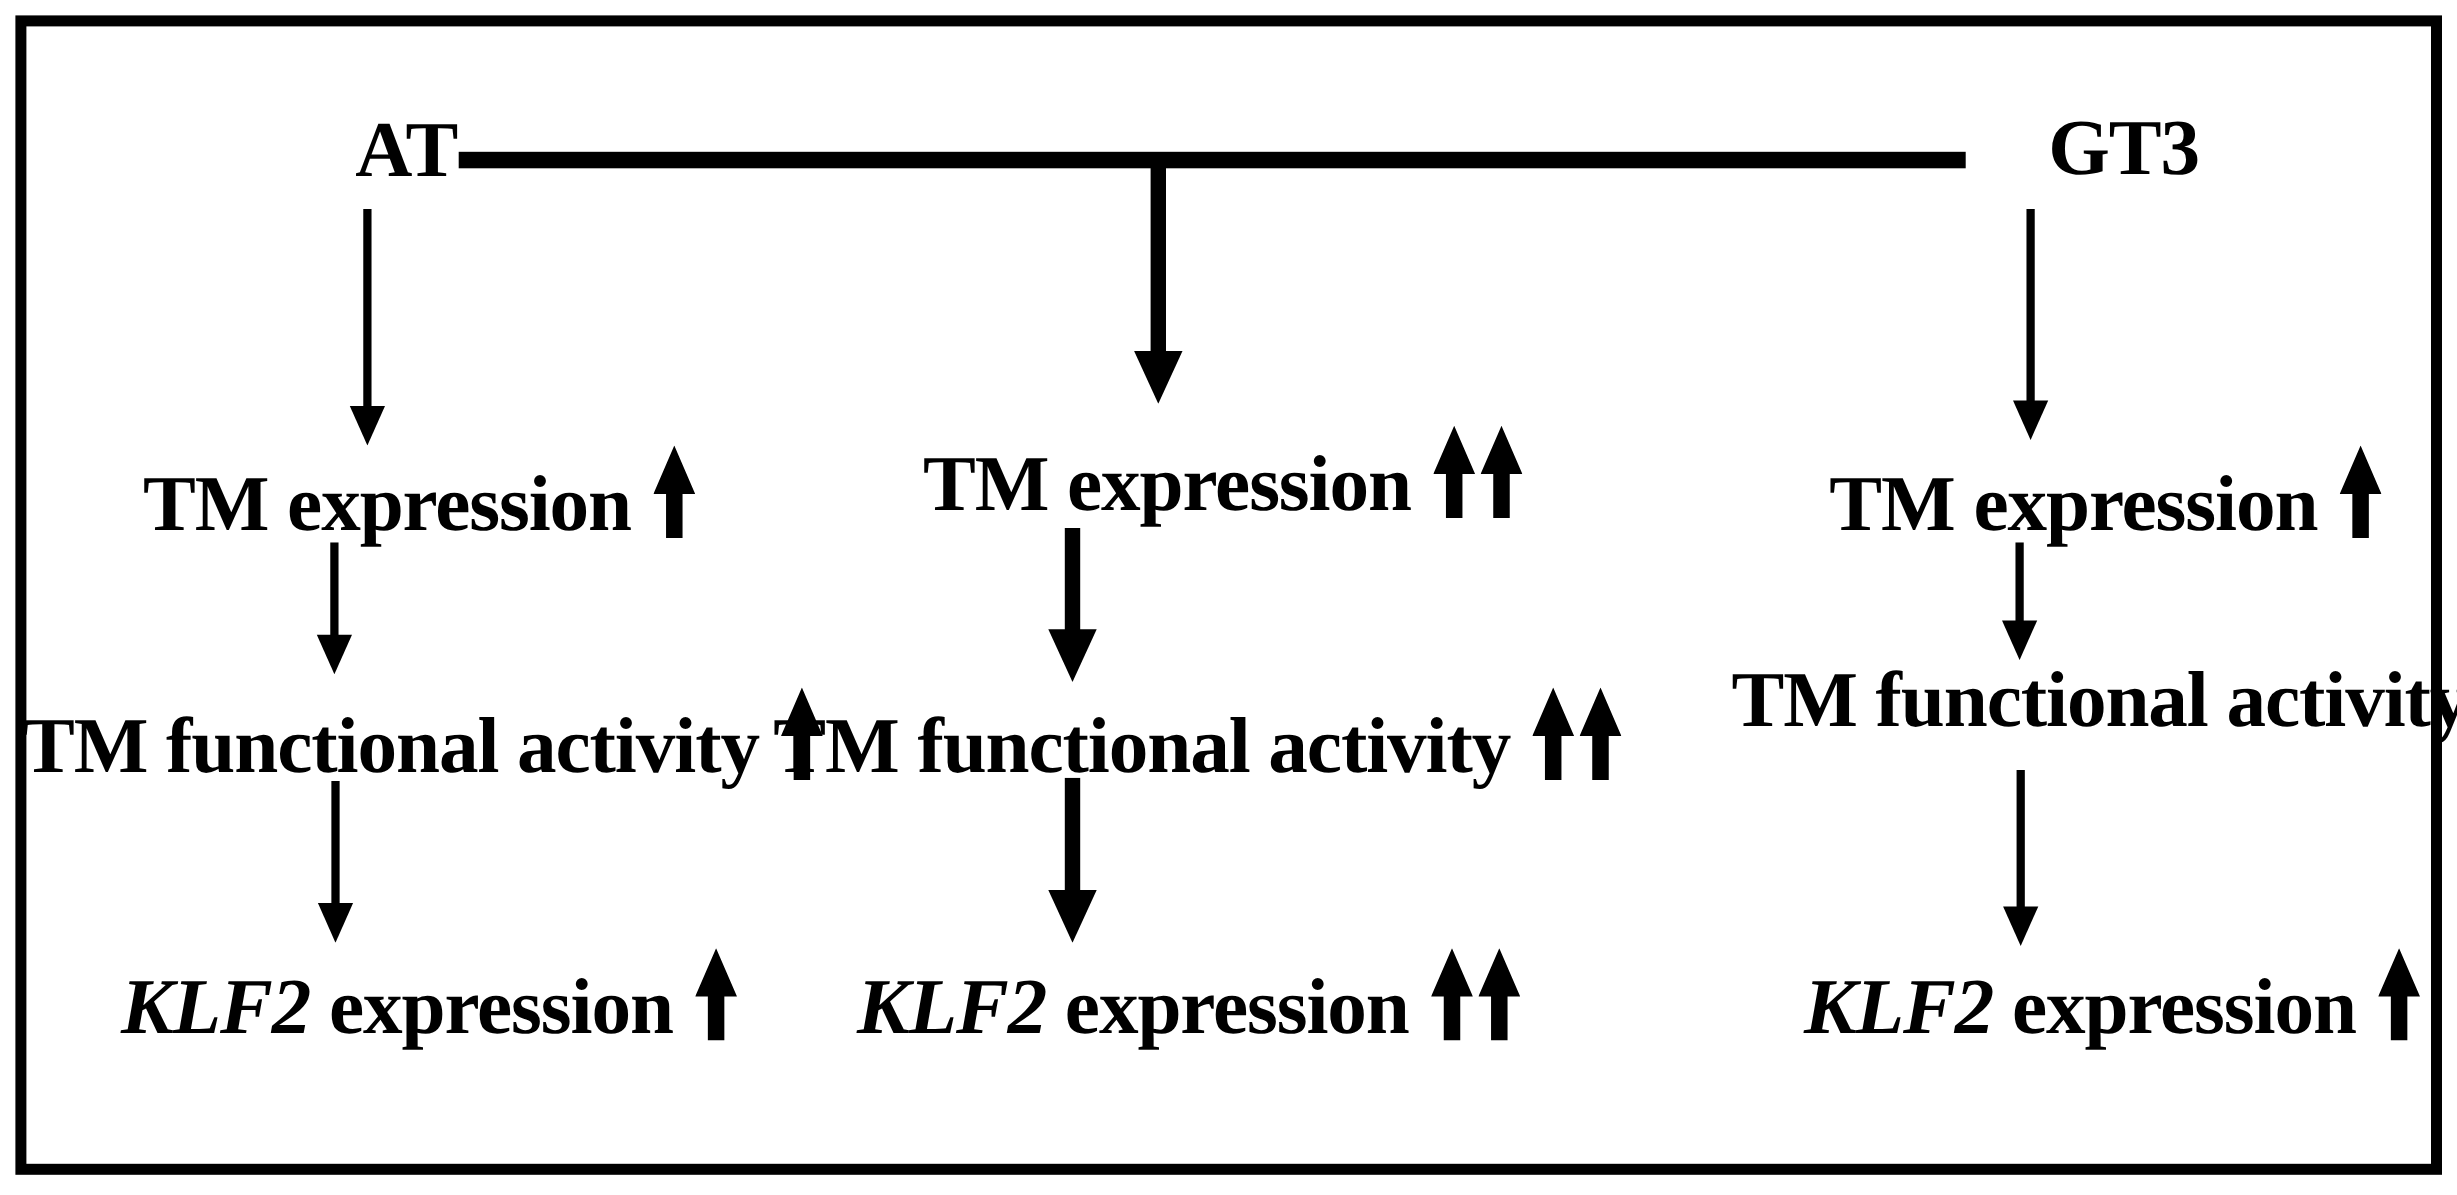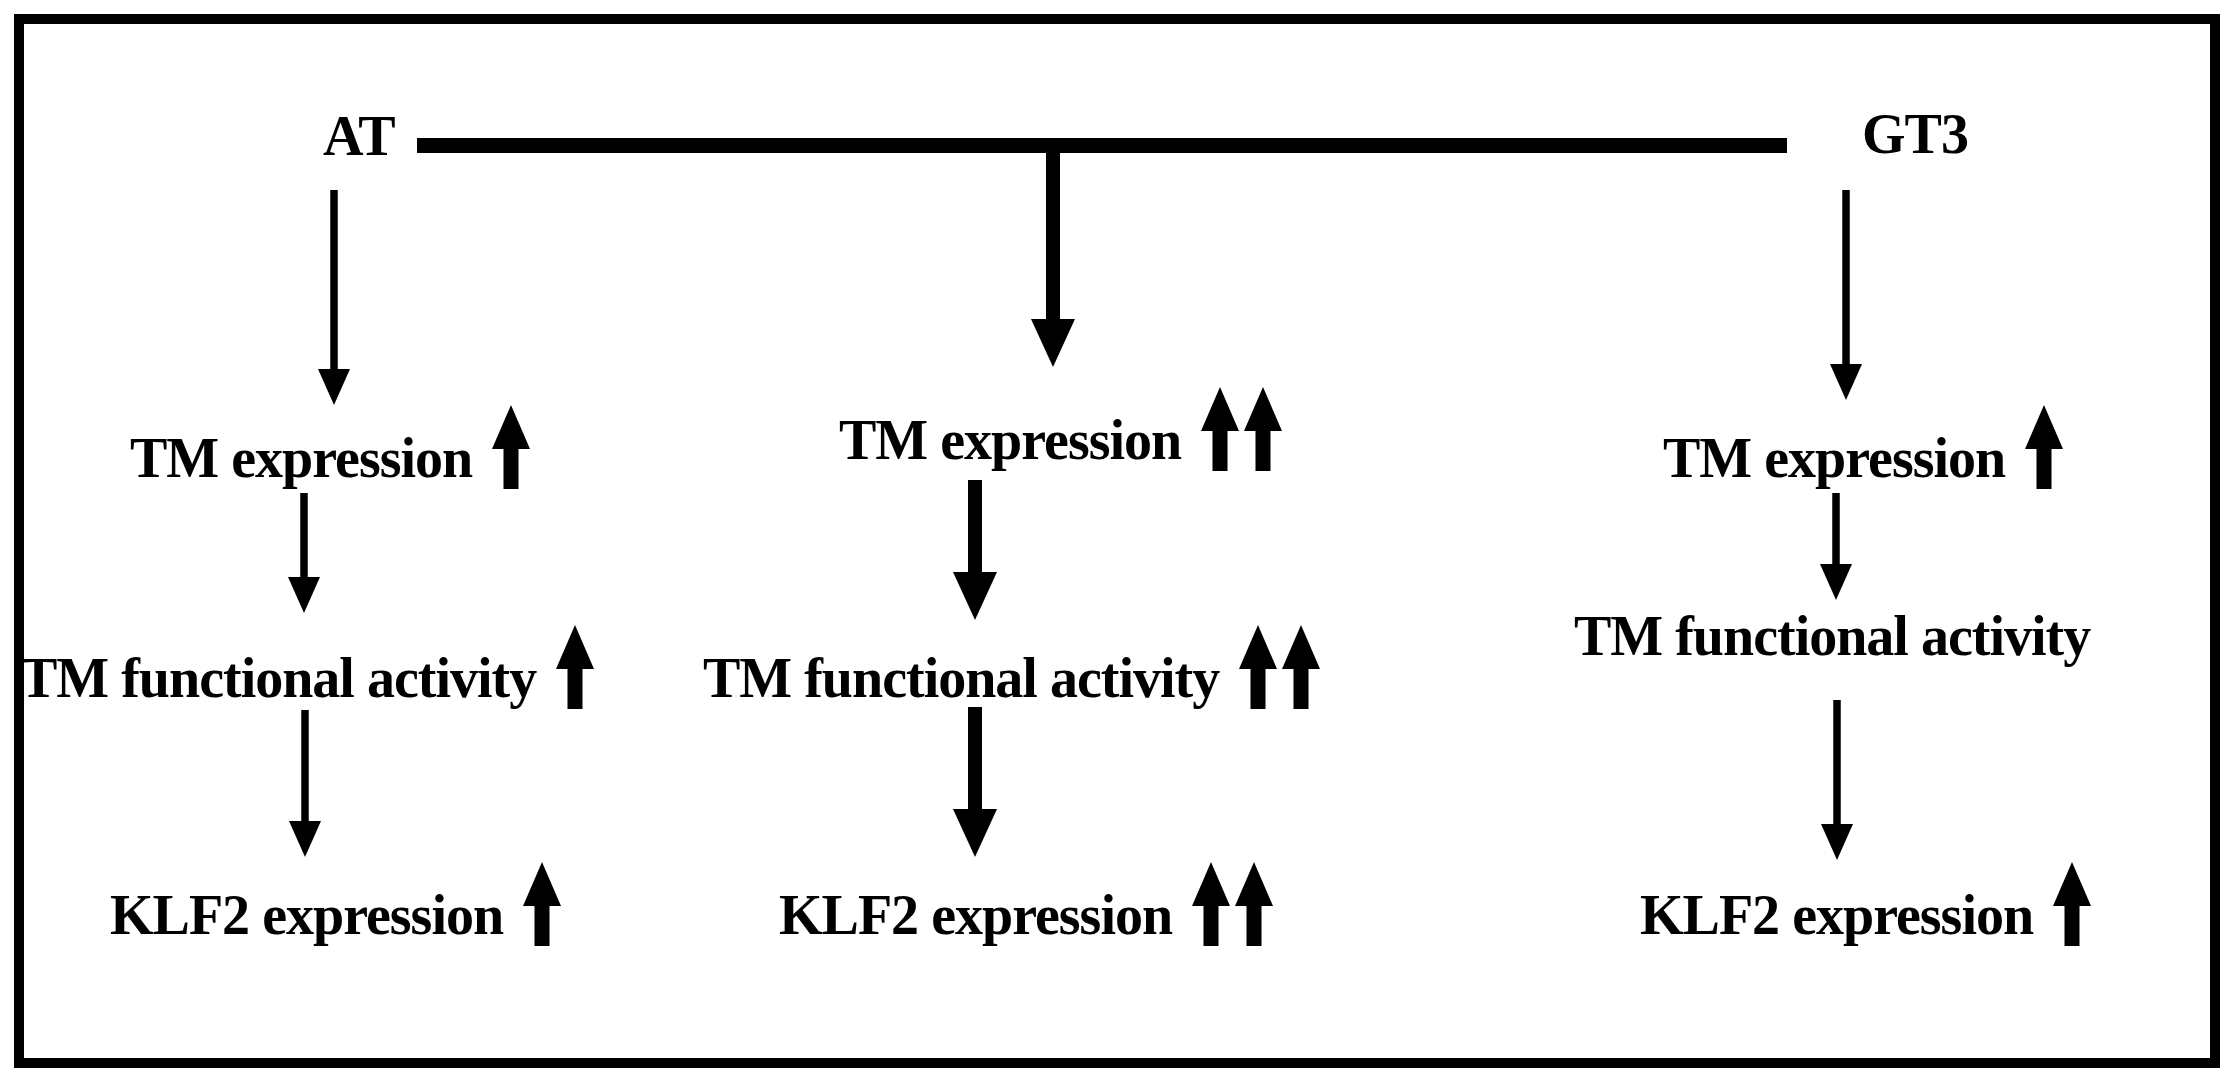--- a/index.html
+++ b/index.html
@@ -1,23 +1,23 @@
 <!DOCTYPE html>
 <html><head>
 <meta charset="utf-8">
 <style>
   html,body{margin:0;padding:0;background:#ffffff;}
   .stage{position:relative;width:2234px;height:1086px;background:#ffffff;overflow:hidden;
          font-family:"Liberation Serif","DejaVu Serif",serif;color:#000;}
   .frame{position:absolute;left:14px;top:14px;width:2206px;height:1054px;
          border:10px solid #000;box-sizing:border-box;background:transparent;}
-  .lbl,.node{position:absolute;font-weight:700;font-size:56px;line-height:62px;
+  .lbl,.node{position:absolute;font-weight:700;font-size:72px;line-height:62px;
          letter-spacing:-1px;white-space:nowrap;}
   .node{display:flex;align-items:flex-end;gap:20px;}
-  .it{text-align:right;}
+  .it{font-style:italic;text-align:right;}
   .hline{position:absolute;background:#000;}
   .darr{position:absolute;}
   .ups{display:flex;gap:5px;align-items:flex-end;}
   svg{display:block;fill:#000;}
 </style>
 </head>
 <body>
 
 <div class="stage">
 

